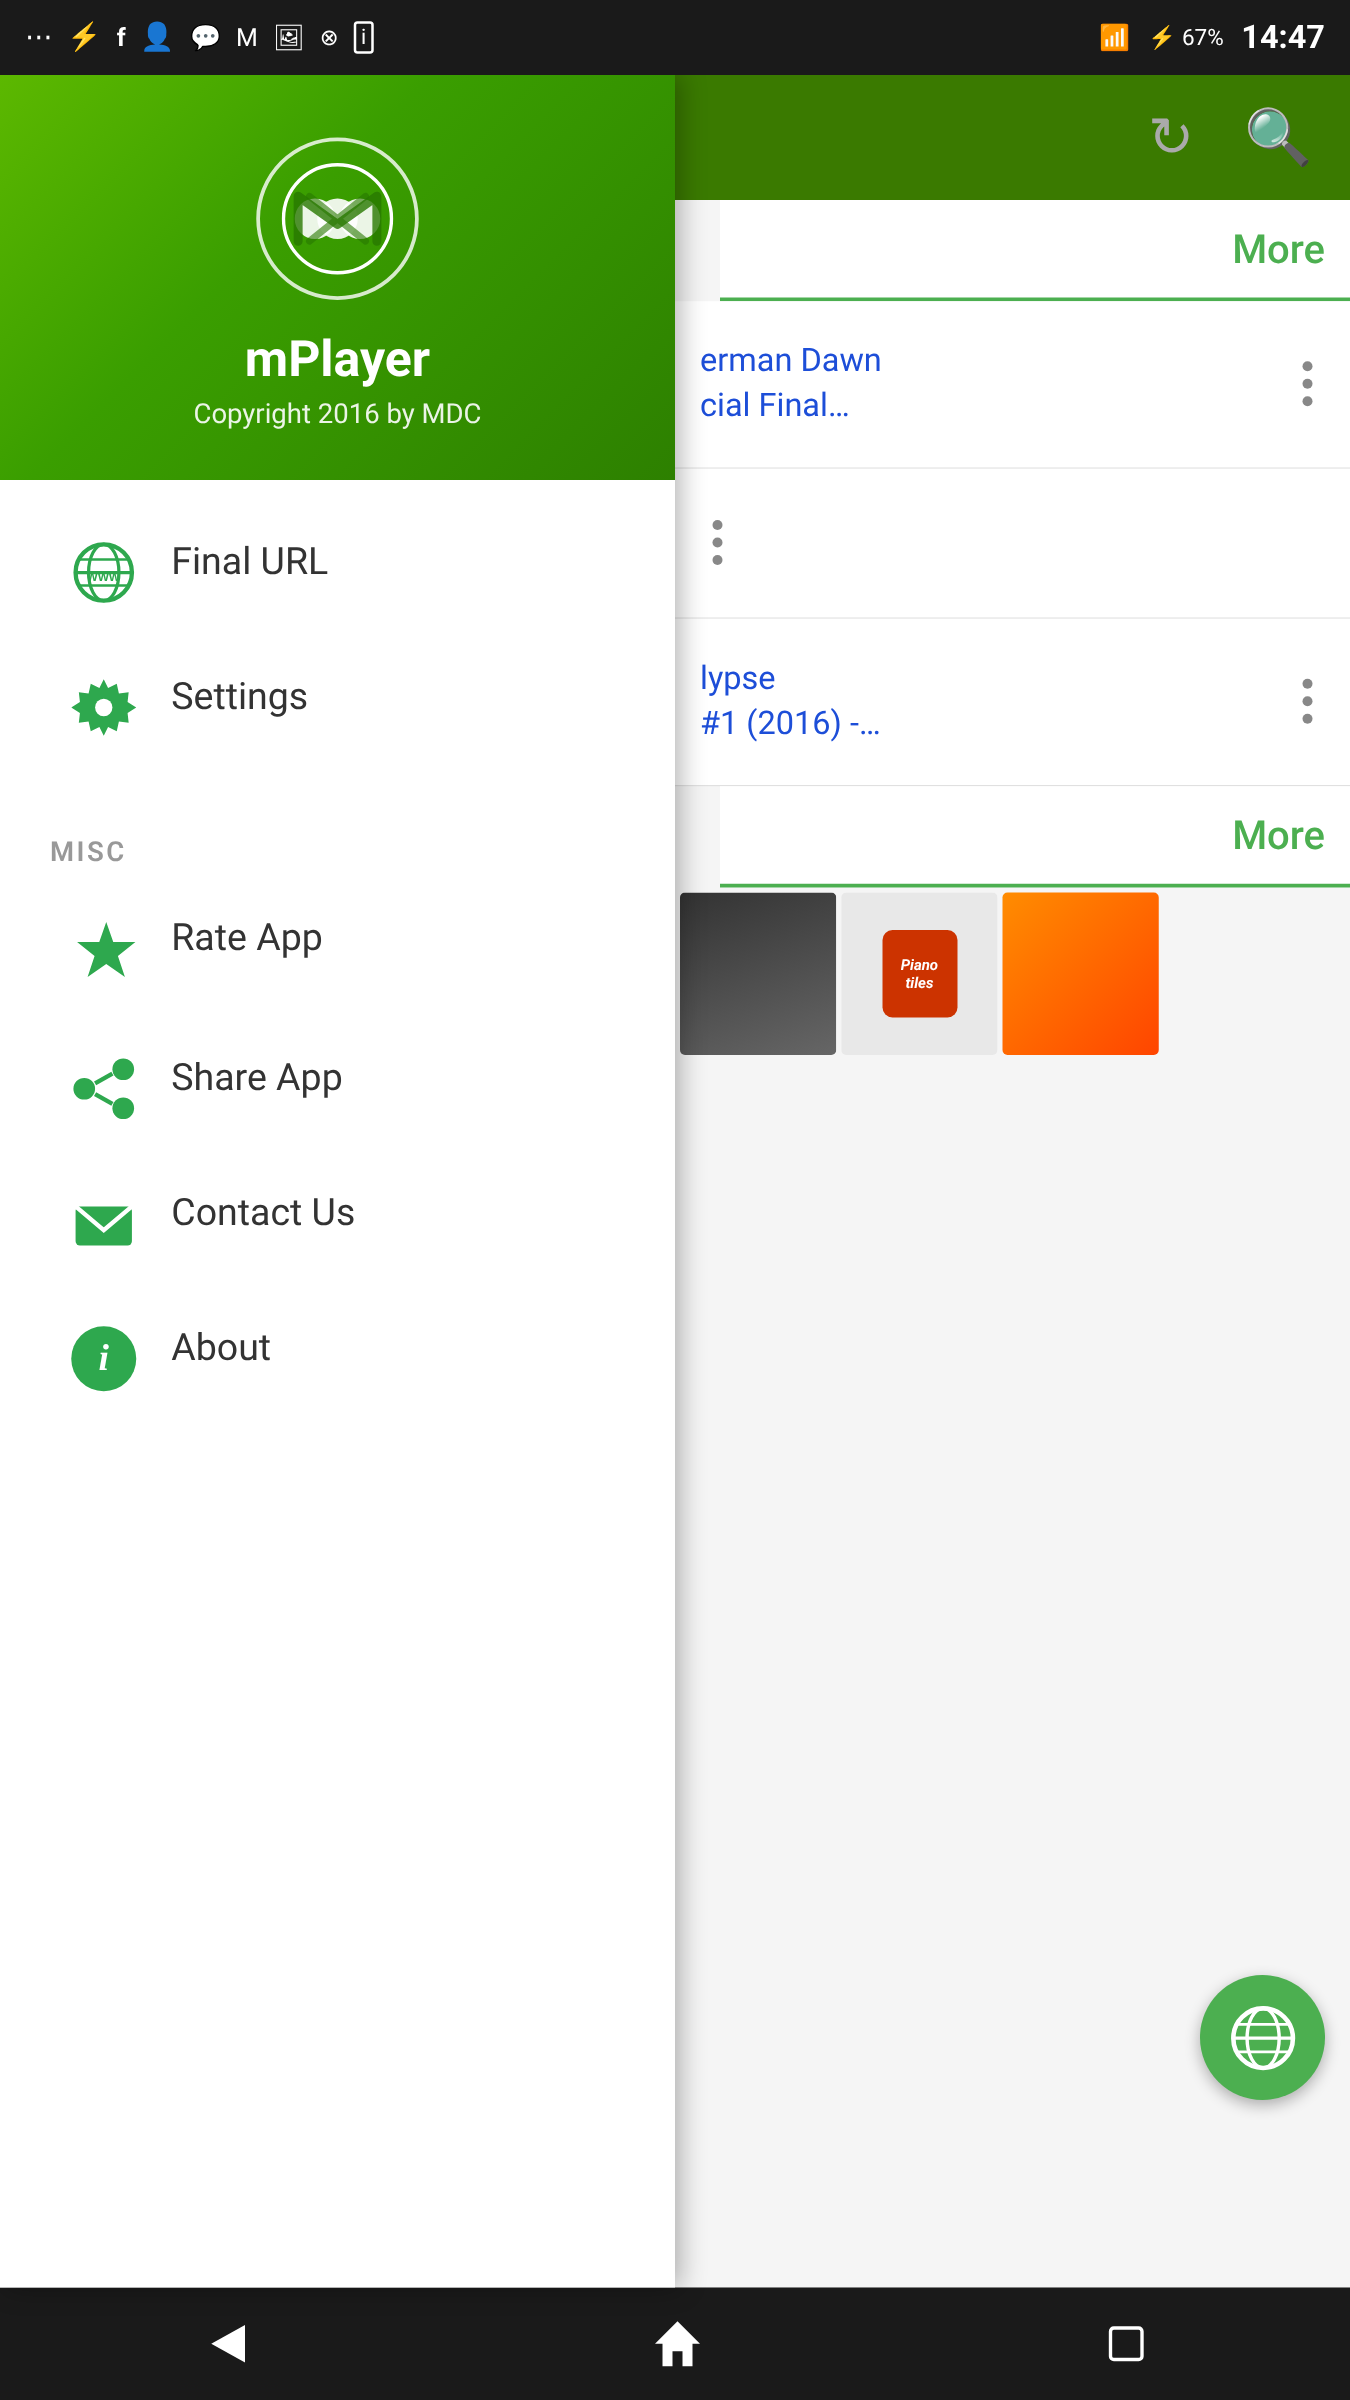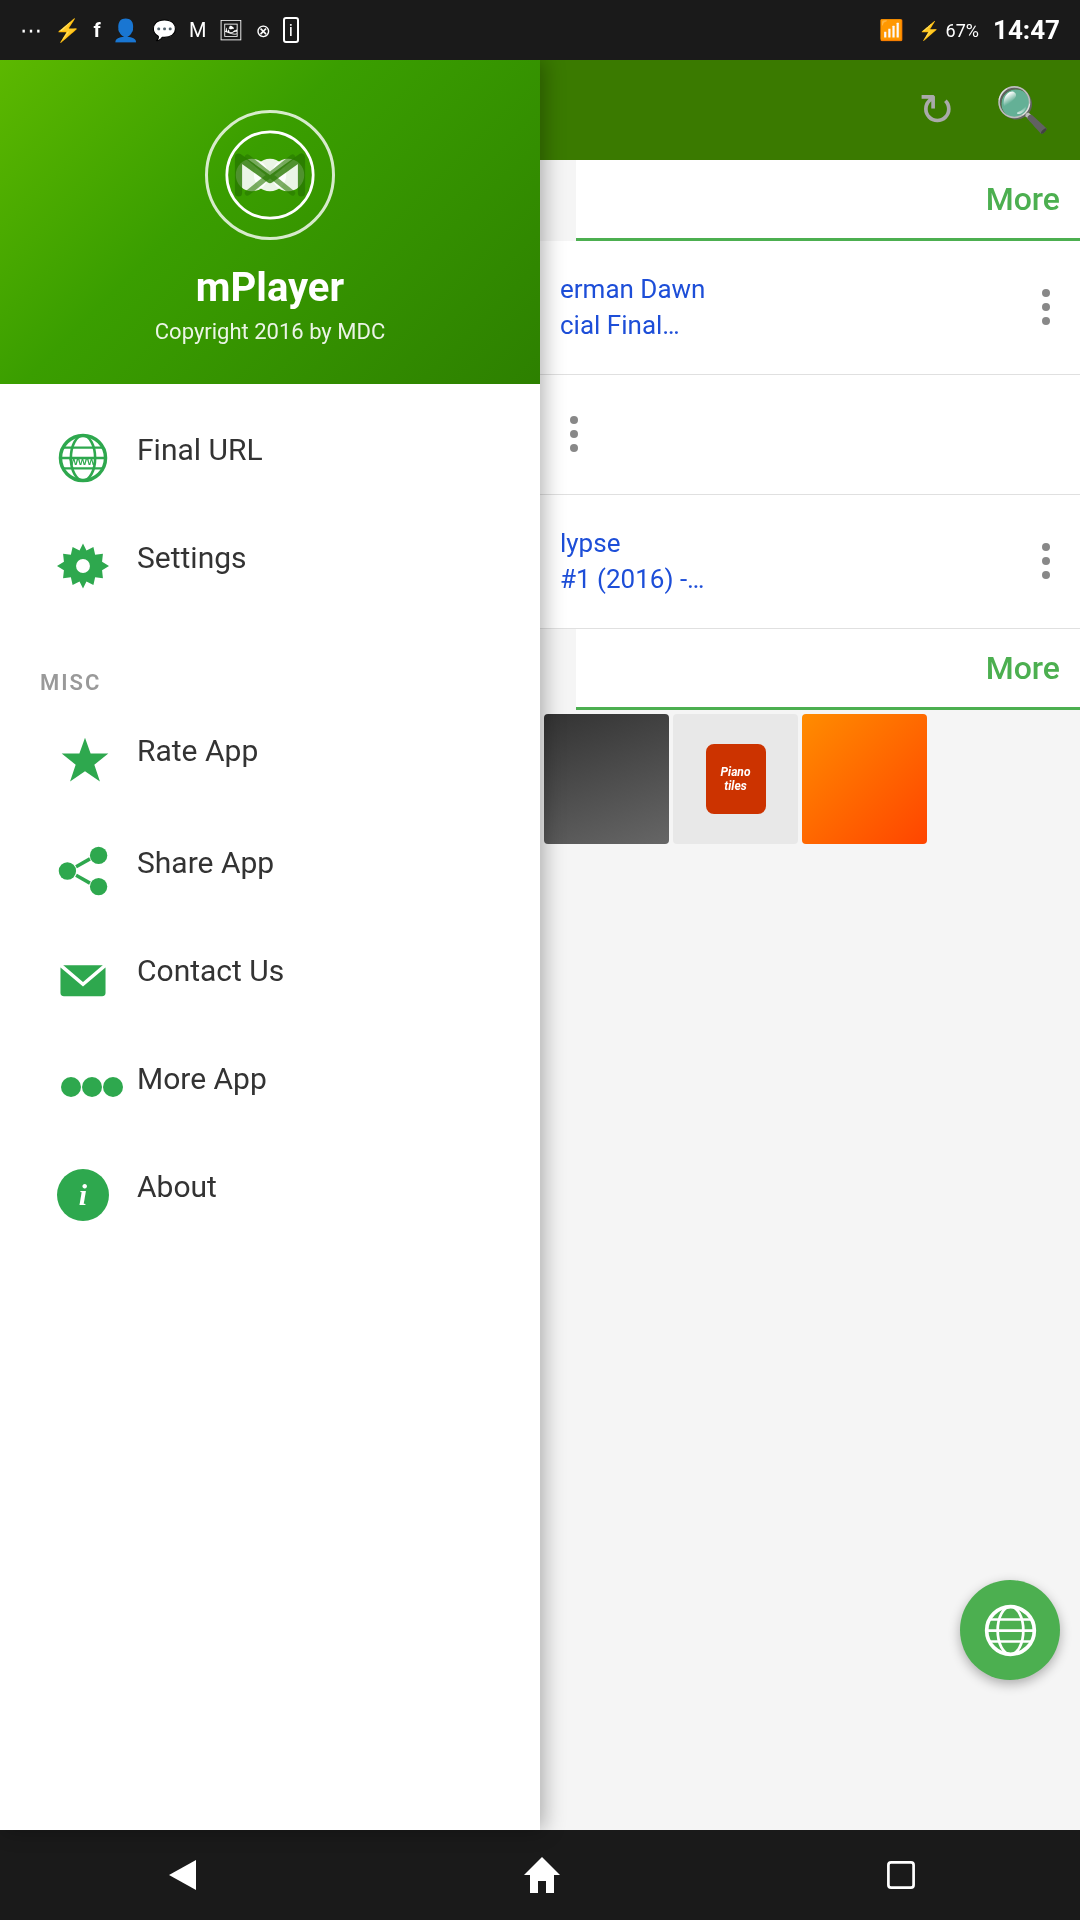--- a/index.html
+++ b/index.html
@@ -440,30 +440,20 @@
       <div class="menu-item">
         <div class="menu-icon">
           <svg class="mail-svg" viewBox="0 0 60 60">
             <rect x="4" y="14" width="52" height="36" rx="4" fill="#2ea84e"></rect>
             <polyline points="4,14 30,36 56,14" fill="none" stroke="white" stroke-width="4"></polyline>
           </svg>
         </div>
         <span class="menu-item-label">Contact Us</span>
       </div>
 
-      <div class="menu-item">
-        <div class="menu-icon">
-          <svg width="70" height="52" viewBox="0 0 70 52">
-            <circle cx="14" cy="26" r="10" fill="#2ea84e"></circle>
-            <circle cx="35" cy="26" r="10" fill="#2ea84e"></circle>
-            <circle cx="56" cy="26" r="10" fill="#2ea84e"></circle>
-          </svg>
-        </div>
-        <span class="menu-item-label">More App</span>
-      </div>
 
       <div class="menu-item">
         <div class="menu-icon">
           <div class="icon-info">i</div>
         </div>
         <span class="menu-item-label">About</span>
       </div>
 
     </div>
   </div>

